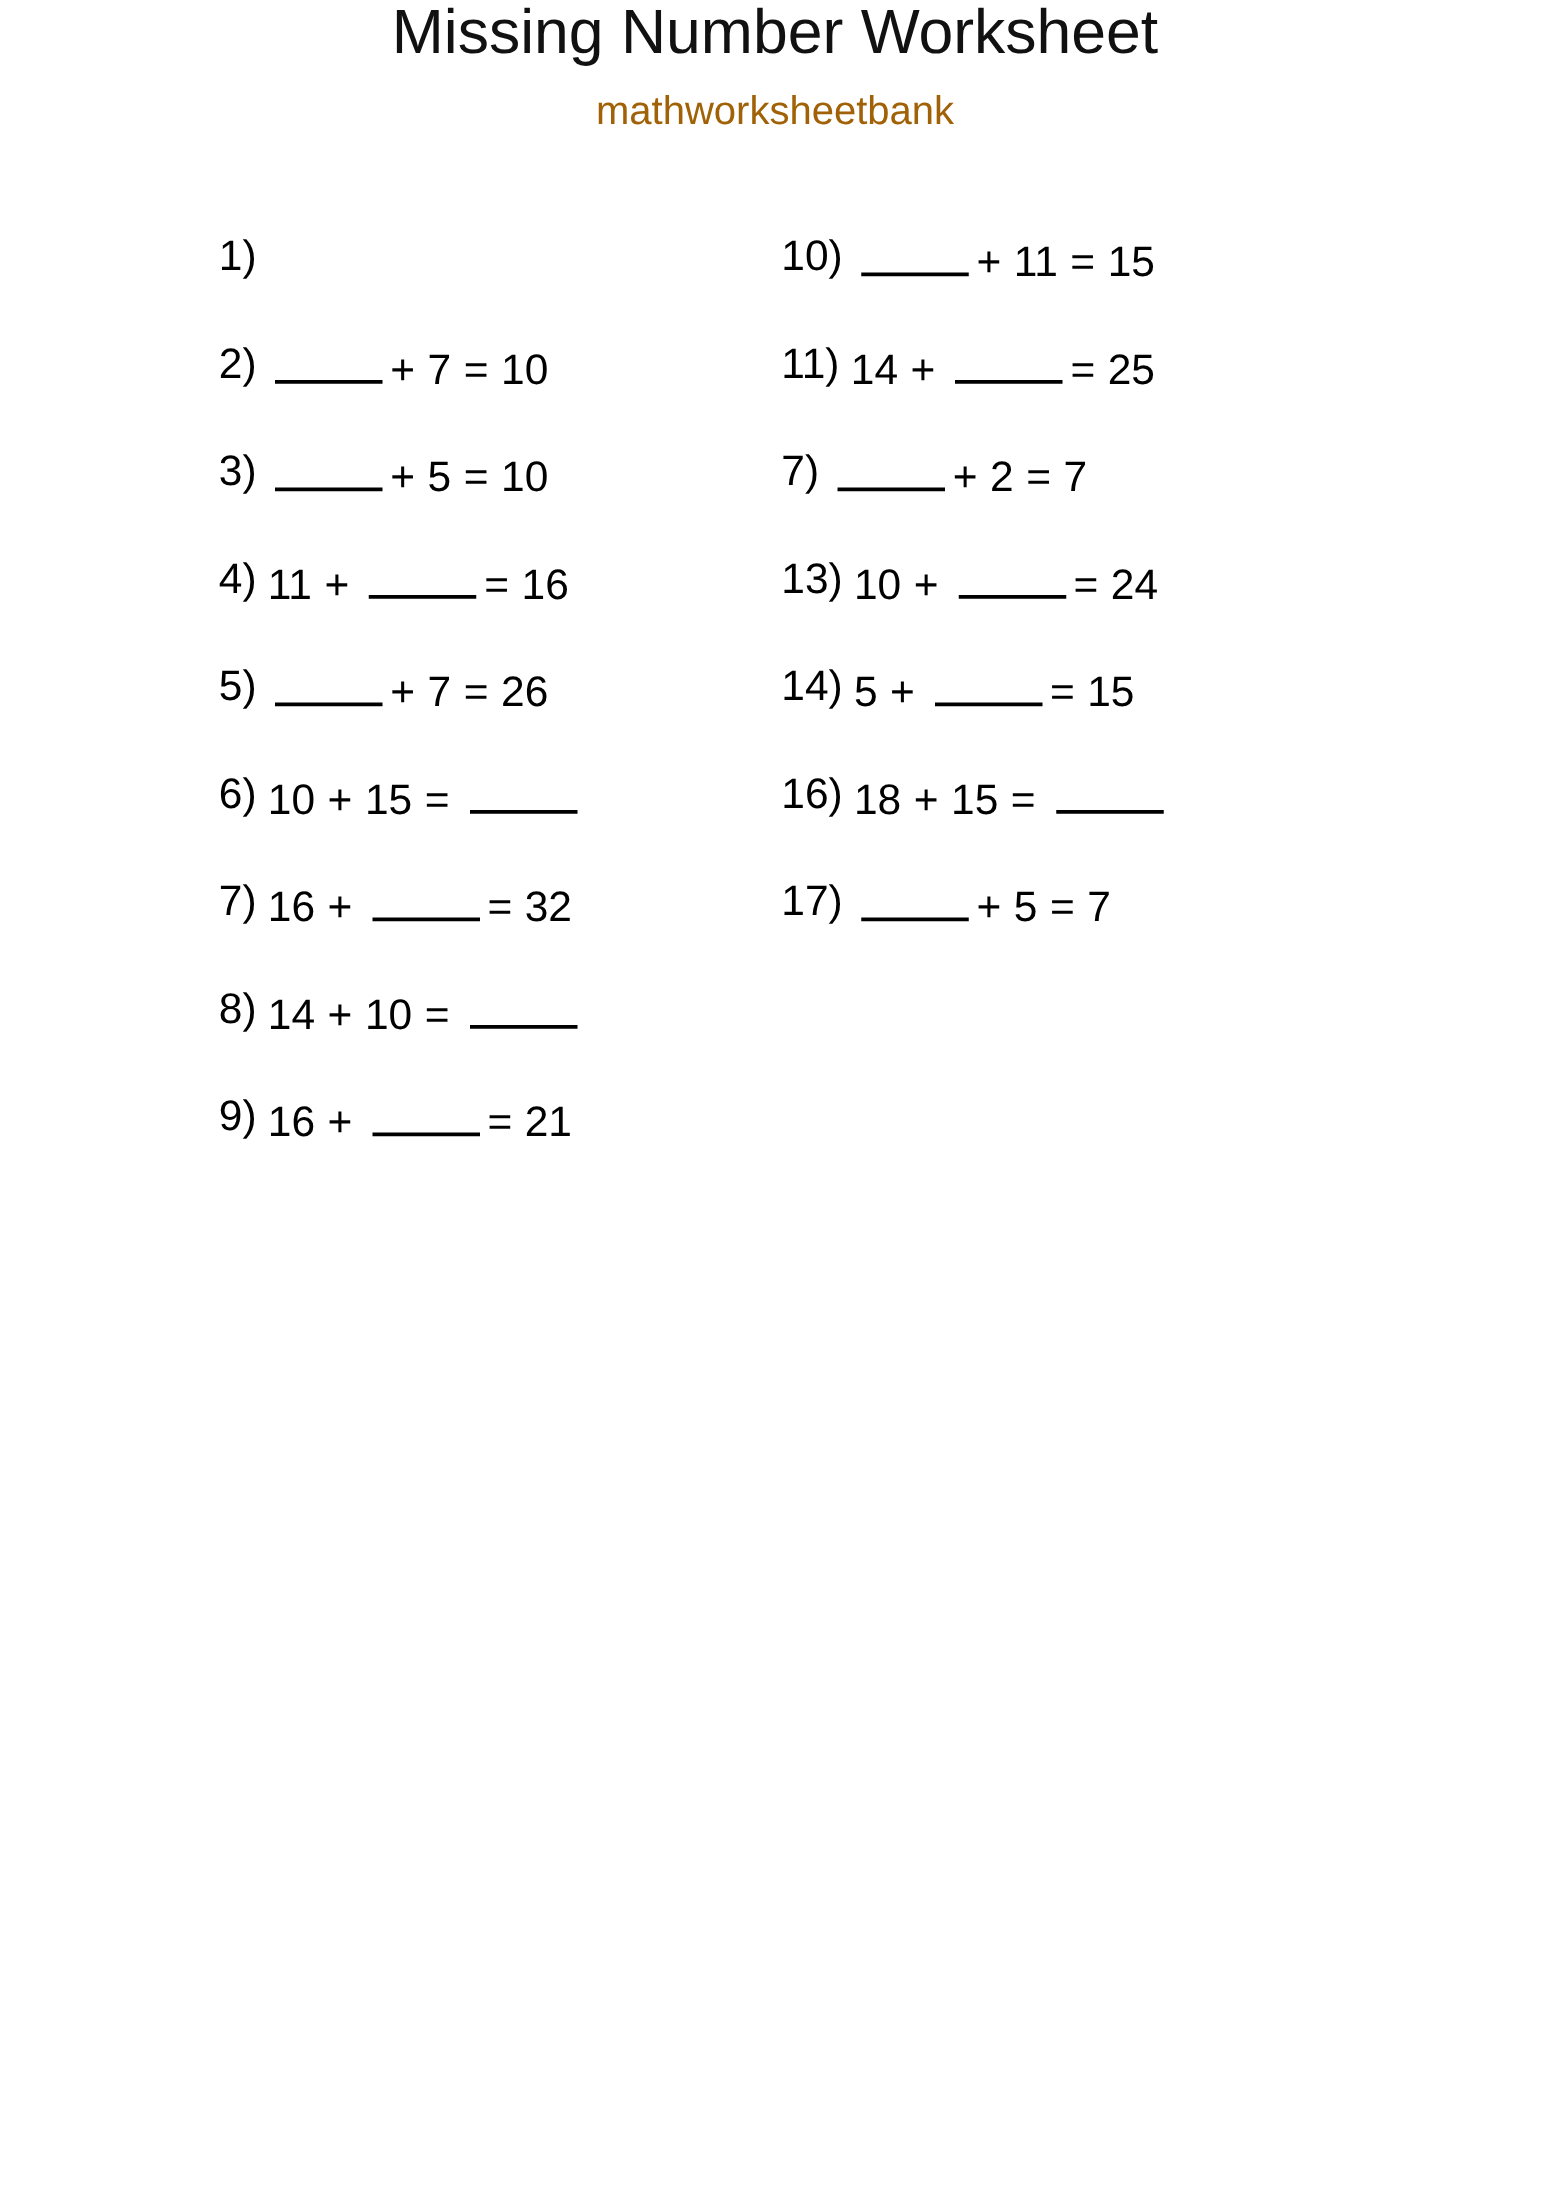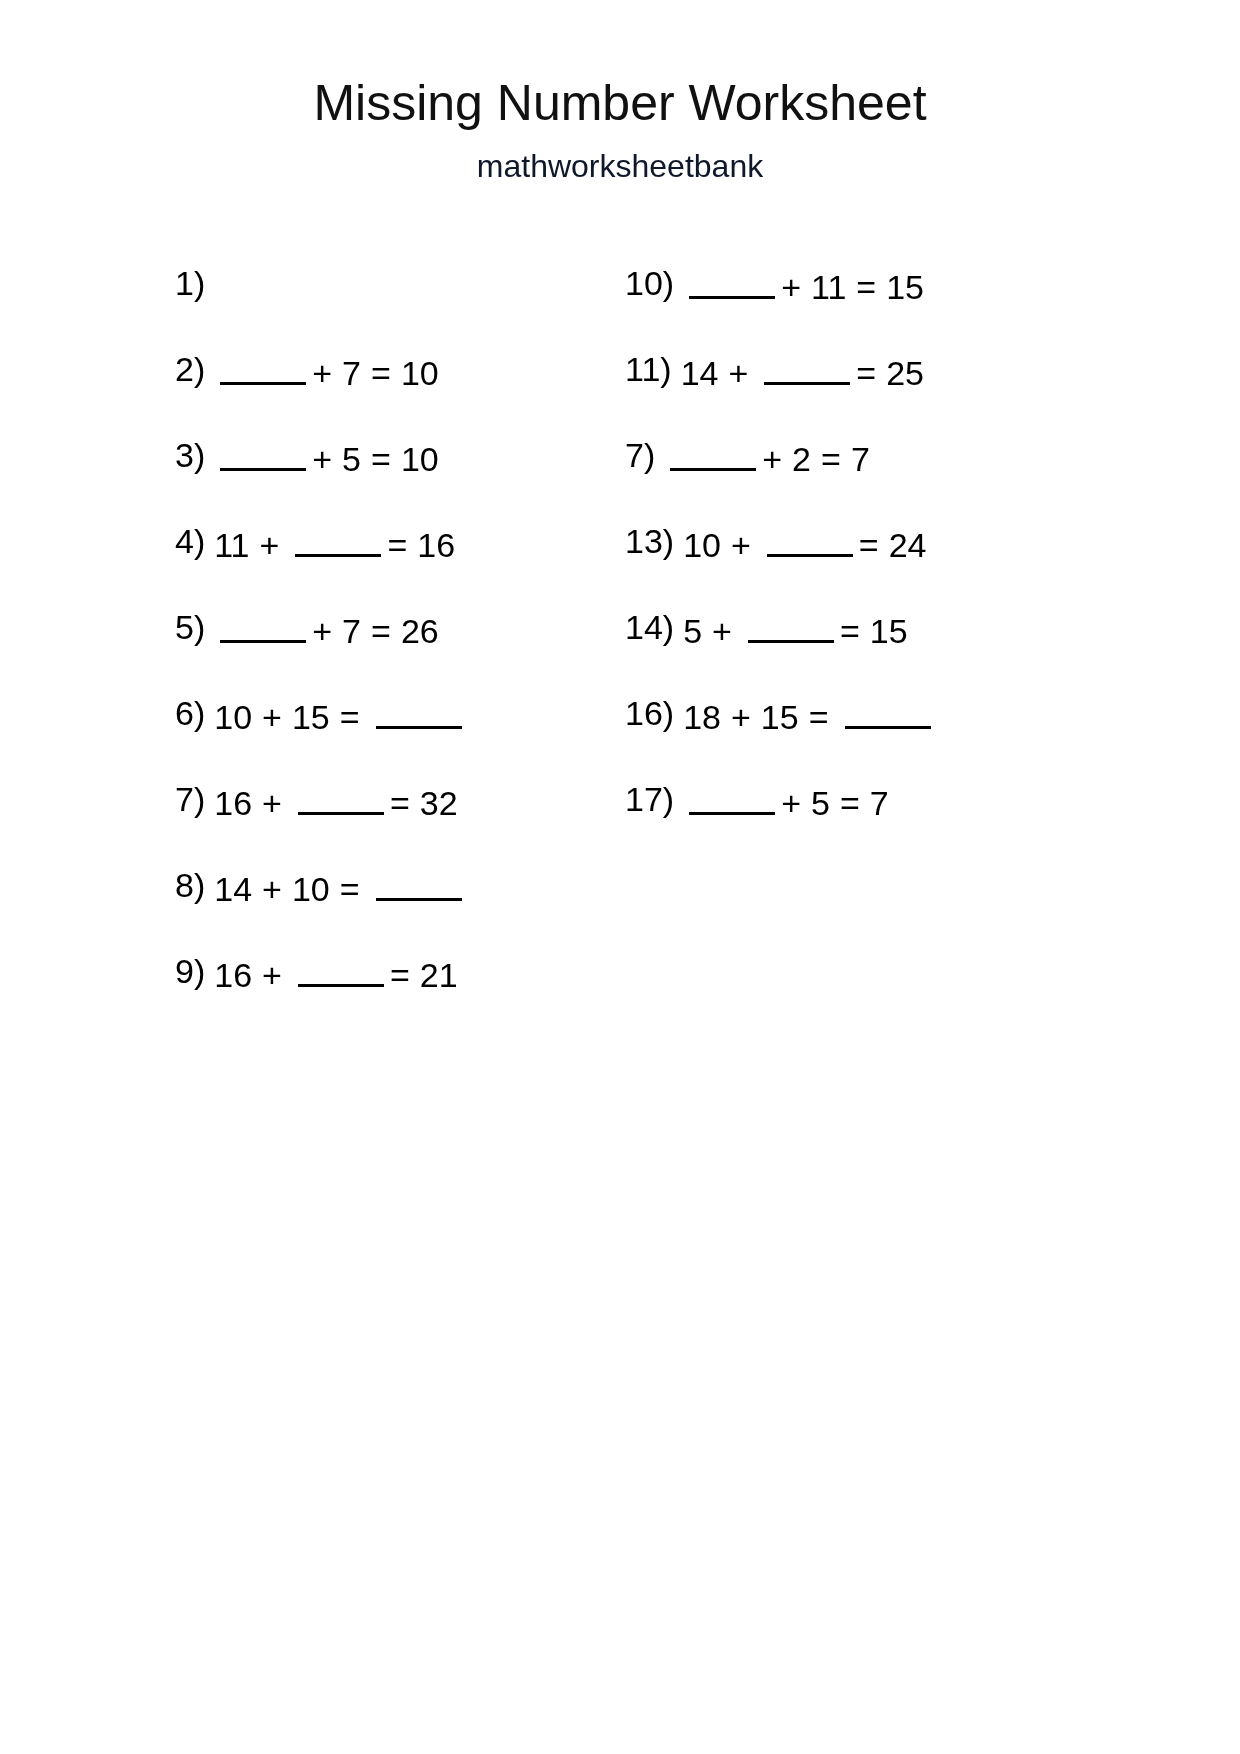--- a/index.html
+++ b/index.html
@@ -19,37 +19,36 @@
   .sheet {
     width: 1240px;
     height: 1754px;
     box-sizing: border-box;
     padding: 0;
     position: relative;
   }
 
   .header {
     text-align: center;
-    padding-top: 78px;
   }
 
   .worksheet-title {
     font-size: 50px;
     font-weight: 400;
     line-height: 1.0;
     letter-spacing: 0px;
     color: #111111;
     margin: 0;
     padding: 0;
   }
 
   .worksheet-subtitle {
     font-size: 32px;
     font-weight: 400;
-    color: #0f172a;
+    color: #a16207;
     margin: 0;
     padding-top: 22px;
     line-height: 1.0;
   }
 
   .problems {
     margin-top: 84px;
     display: flex;
     flex-direction: row;
     align-items: flex-start;

